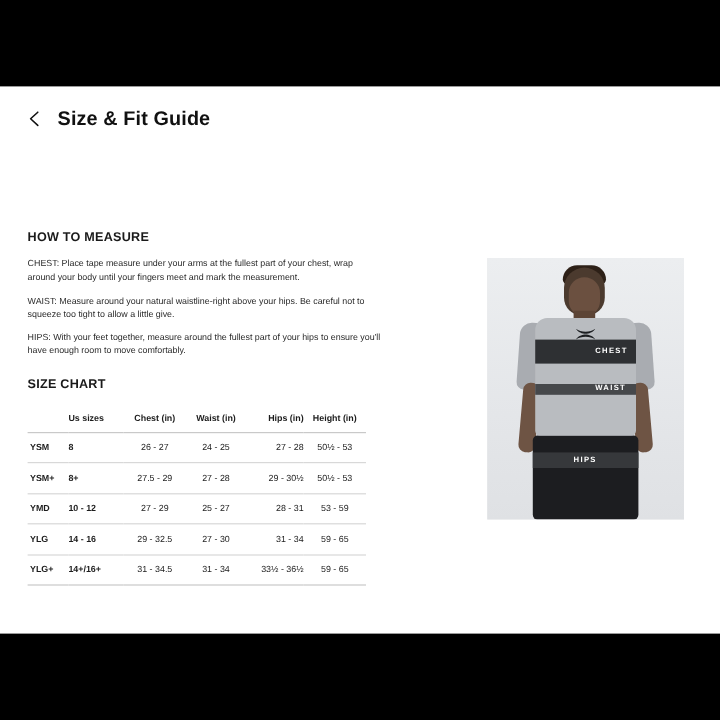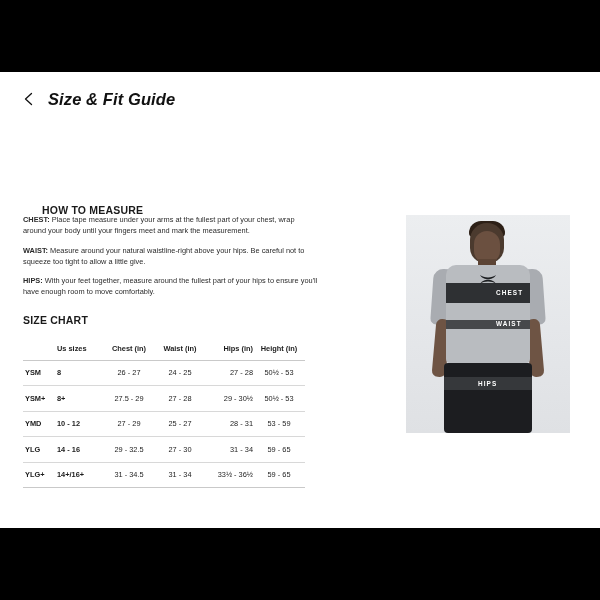--- a/index.html
+++ b/index.html
@@ -19,21 +19,21 @@
     position: absolute;
     left: 0; top: 72px;
     width: 600px; height: 456px;
     background: #ffffff;
     overflow: hidden;
   }
   
   .header {
     position: absolute;
     left: 18px; top: 16px;
-    display: flex; align-items: center; font-style: italic;
+    display: flex; align-items: center;
   }
   .back-btn {
     width: 22px; height: 22px;
     display: flex; align-items: center; justify-content: center;
     cursor: pointer;
   }
   .back-btn svg { display: block; }
   .page-title {
     font-size: 16.5px;
     font-weight: bold;
@@ -42,31 +42,31 @@
     letter-spacing: 0.1px;
   }
   
   .section-head {
     position: absolute;
     font-size: 10.5px;
     font-weight: bold;
     color: #1a1a1a;
     letter-spacing: 0.2px;
   }
-  #how-head { left: 23px; top: 132px; margin-left: 19px; }
+  #how-head { left: 23px; top: 120px; }
   #chart-head { left: 23px; top: 242px; }
   .para {
     position: absolute;
     left: 23px;
     width: 295px;
     font-size: 7.4px;
     line-height: 1.45;
     color: #2b2b2b;
   }
-  .para b { font-weight: bold; margin-top: 18px; }
+  .para b { font-weight: normal; margin-top: 18px; }
   #p-chest { top: 143px; }
   #p-waist { top: 174px; }
   #p-hips  { top: 204px; }
 
   
   .chart {
     position: absolute;
     left: 23px; top: 266px;
     width: 282px;
     border-collapse: collapse;

